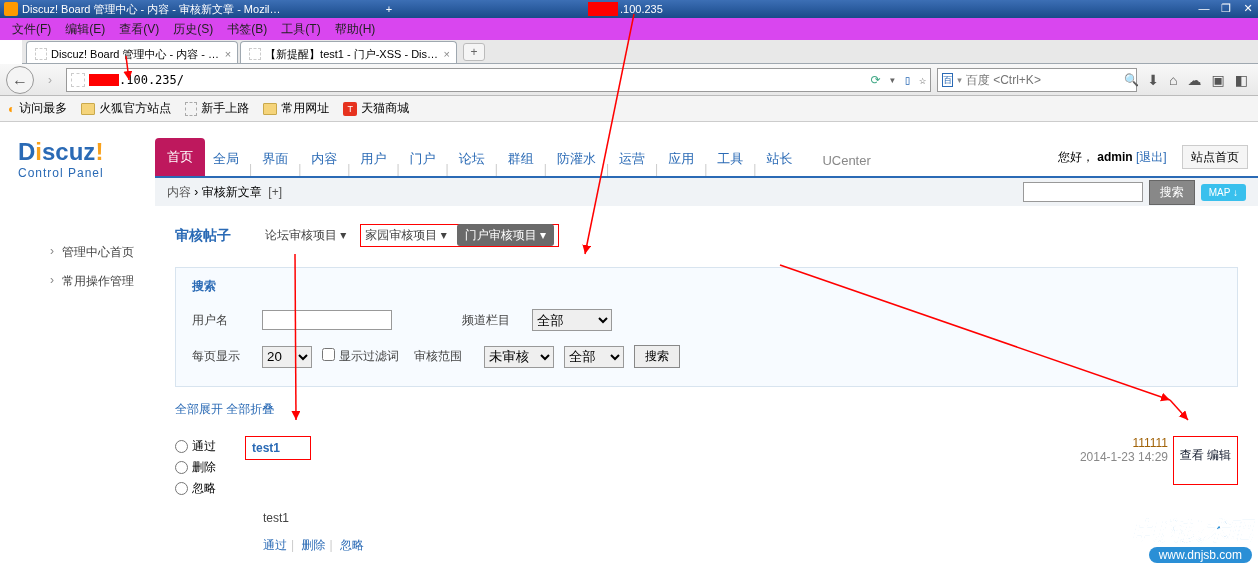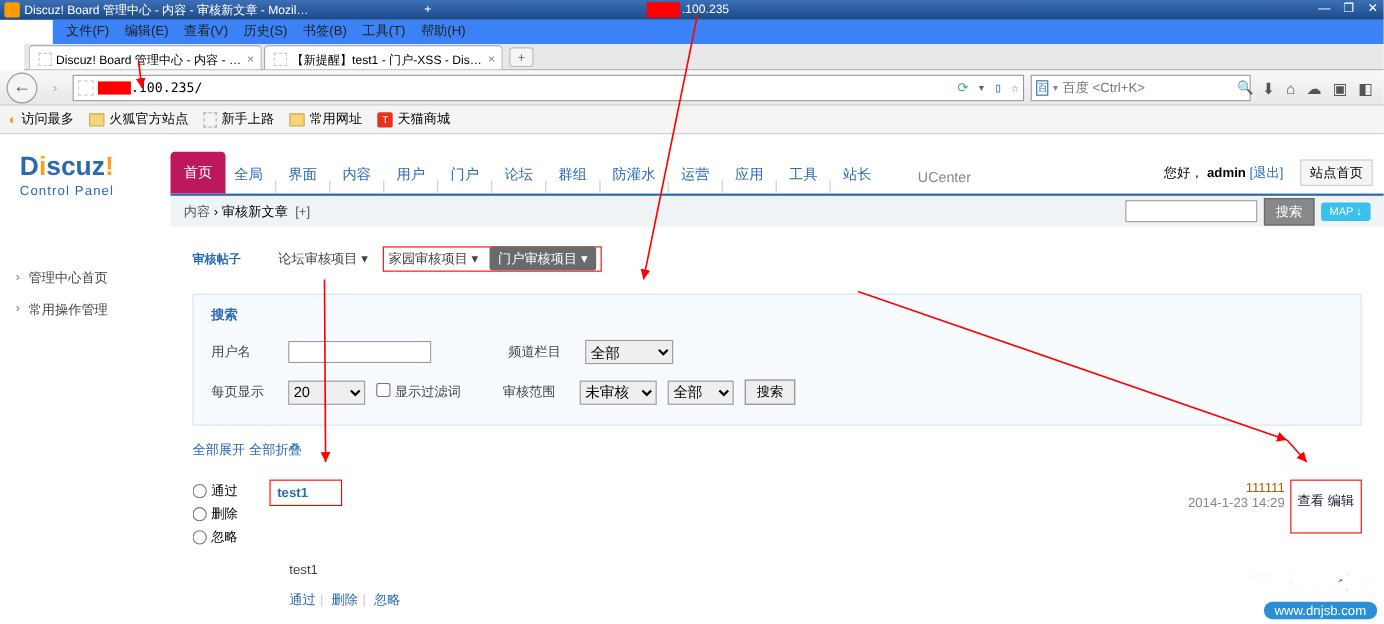--- a/index.html
+++ b/index.html
@@ -9,21 +9,21 @@
 .ff-titlebar { height: 18px; background: linear-gradient(#3c6fb5, #1a4a8a); color: #fff; display: flex; align-items: center; padding: 0 4px; font-size: 11px; position: relative; }
 .ff-titlebar .icon { width: 14px; height: 14px; background: #ff9a00; margin-right: 4px; border-radius: 2px; }
 .ff-titlebar .redact1 { position: absolute; left: 588px; width: 30px; height: 14px; background: red; }
 .ff-titlebar .ip { position: absolute; left: 620px; }
 .ff-winctrl { position: absolute; right: 0; top: 0; display: flex; gap: 2px; }
 .ff-winctrl span { width: 20px; height: 16px; color: #fff; text-align: center; line-height: 16px; }
 .ff-winctrl-outer { position: absolute; right: 2px; top: 1px; display: flex; gap: 1px; }
 .ff-winctrl-outer span { width: 16px; height: 14px; background: #ddd; border: 1px solid #999; font-size: 10px; text-align: center; line-height: 12px; }
 .ff-plus { position: absolute; left: 382px; top: 2px; color: #fff; width: 14px; height: 14px; border-radius: 50%; text-align: center; line-height: 14px; }
 
-.ff-menu { height: 22px; background: #3b82f6; display: flex; align-items: flex-start; padding: 0 6px; gap: 2px; font-size: 12px; color: #222; margin-left: 48px; }
+.ff-menu { height: 22px; background: #d946ef; display: flex; align-items: center; padding: 0 6px; gap: 2px; font-size: 12px; color: #222; }
 .ff-menu span { padding: 2px 6px; }
 
 .ff-tabs { height: 24px; background: #e8e8e8; display: flex; align-items: flex-end; padding: 2px 4px 0; gap: 2px; border-bottom: 1px solid #9fa8b0; margin-left: 22px; }
 .ff-tab { height: 22px; background: #fff; border: 1px solid #9fa8b0; border-bottom: none; border-radius: 4px 4px 0 0; padding: 3px 18px 0 8px; font-size: 11px; display: flex; align-items: center; gap: 4px; min-width: 200px; position: relative; }
 .ff-tab .x { position: absolute; right: 6px; color: #888; }
 .ff-newtab { width: 22px; height: 18px; background: #f5f5f5; border: 1px solid #bbb; border-radius: 3px; text-align: center; line-height: 16px; color: #666; margin-left: 4px; margin-bottom: 2px; }
 
 .ff-urlbar { height: 32px; background: linear-gradient(#f8f8f8,#e8e8e8); display: flex; align-items: center; padding: 0 6px; gap: 6px; border-bottom: 1px solid #bbb; }
 .ff-back { width: 28px; height: 28px; border: 1px solid #999; border-radius: 50%; background: #f4f4f4; text-align: center; line-height: 26px; color: #555; font-size: 16px; }
 .ff-fwd { width: 20px; color: #aaa; text-align: center; }
@@ -44,21 +44,21 @@
 
 
 .admin-wrap { display: flex; min-height: 450px; }
 .admin-left { width: 155px; background: #fff; padding-top: 12px; }
 .logo { padding: 4px 18px 18px; }
 .logo .discuz { font-size: 24px; font-weight: bold; }
 .logo .discuz .d { color: #2a6ab5; }
 .logo .discuz .i { color: #f9a11b; }
 .logo .discuz .s { color: #2a6ab5; }
 .logo .cp { color: #2a6ab5; font-size: 12px; letter-spacing: 1px; }
-.left-menu { padding: 40px 0 0 14px; color: #444; }
+.left-menu { padding: 40px 0 0 14px; color: #444; margin-left: 36px; }
 .left-menu li { list-style: none; padding: 6px 0 6px 12px; position: relative; }
 .left-menu li::before { content: "›"; position: absolute; left: 0; color: #888; }
 
 .admin-right { flex: 1; }
 .top-nav { height: 38px; display: flex; align-items: center; justify-content: space-between; padding: 0 10px 0 0; margin-top: 16px; }
 .top-nav .tabs { display: flex; align-items: flex-end; gap: 0; }
 .top-nav .tabs a { color: #2a6ab5; padding: 8px 8px; font-size: 13px; }
 .top-nav .tabs a.active { background: #be185d; color: #fff; border-radius: 4px 4px 0 0; padding: 10px 12px; }
 .top-nav .tabs .sep { color: #ccc; padding: 0 2px; }
 .top-nav .tabs a.ucenter { color: #888; }
@@ -68,21 +68,21 @@
 
 .crumb { height: 30px; border-top: 2px solid #2a6ab5; background: #f0f3f6; display: flex; align-items: center; padding: 0 12px; justify-content: space-between; }
 .crumb .left a { color: #555; }
 .crumb .right { display: flex; gap: 6px; align-items: center; }
 .crumb input { width: 120px; height: 20px; border: 1px solid #999; }
 .crumb .btn { background: #888; color: #fff; padding: 3px 10px; border: 1px solid #666; }
 .crumb .map { background: #39c0ed; color: #fff; padding: 3px 8px; border-radius: 3px; font-size: 10px; }
 
 .content { padding: 18px 20px; position: relative; }
 .filter-tabs { display: flex; align-items: center; gap: 14px; margin-bottom: 20px; }
-.filter-tabs .title { color: #2a6ab5; font-weight: bold; font-size: 11px; margin-right: 20px; }
+.filter-tabs .title { color: #2a6ab5; font-weight: bold; font-size: 14px; margin-right: 20px; }
 .filter-tabs .ft { color: #444; }
 .filter-tabs .ft.active { background: #6a6a6a; color: #fff; padding: 4px 8px; border-radius: 3px; }
 .redbox { border: 1px solid red; padding: 2px 4px; display: inline-block; }
 
 .search-panel { border: 1px solid #d8e4ef; background: #f7fbff; padding: 10px 16px 4px; margin-bottom: 14px; }
 .search-panel .sp-title { color: #2a6ab5; font-weight: bold; margin-bottom: 14px; }
 .sp-row { display: flex; align-items: center; gap: 10px; margin-bottom: 14px; }
 .sp-row label { width: 60px; color: #444; }
 .sp-row input[type=text] { width: 130px; height: 20px; border: 1px solid #999; }
 .sp-row select { height: 22px; border: 1px solid #999; }
@@ -249,21 +249,21 @@
           <span class="sep">|</span>
         <a>防灌水</a>
           <span class="sep">|</span>
         <a>运营</a>
           <span class="sep">|</span>
         <a>应用</a>
           <span class="sep">|</span>
         <a>工具</a>
           <span class="sep">|</span>
         <a>站长</a>
-        <a class="ucenter" style="margin-left:26px;">UCenter</a>
+        <a class="ucenter" style="margin-left:14px;">UCenter</a>
       </div>
       <div class="user">
         <span>您好，</span>
         <b>admin</b>
         <a>[退出]</a>
         <span class="site-home">站点首页</span>
       </div>
     </div>
 
     <div class="crumb">
@@ -293,26 +293,26 @@
       <div class="search-panel">
         <div class="sp-title">搜索</div>
         <div class="sp-row">
           <label>用户名</label>
           <input type="text" style="">
           <label class="lbl2">频道栏目</label>
           <select style="width:80px;"><option>全部</option></select>
         </div>
         <div class="sp-row">
           <label>每页显示</label>
-          <select style="width:70px;"><option>20</option></select>
+          <select style="width:50px;"><option>20</option></select>
           <span class="chk">
               <input type="checkbox" style="">
               <span>显示过滤词</span>
             </span>
-          <label class="lbl2" style="margin-left:28px;">审核范围</label>
+          <label class="lbl2" style="margin-left:5px;">审核范围</label>
           <select style="width:70px;"><option>未审核</option></select>
           <select style="width:60px;"><option>全部</option></select>
           <span class="btn">搜索</span>
         </div>
       </div>
 
       <div class="expand">
         <a>全部展开</a>
         <a>全部折叠</a>
       </div>

